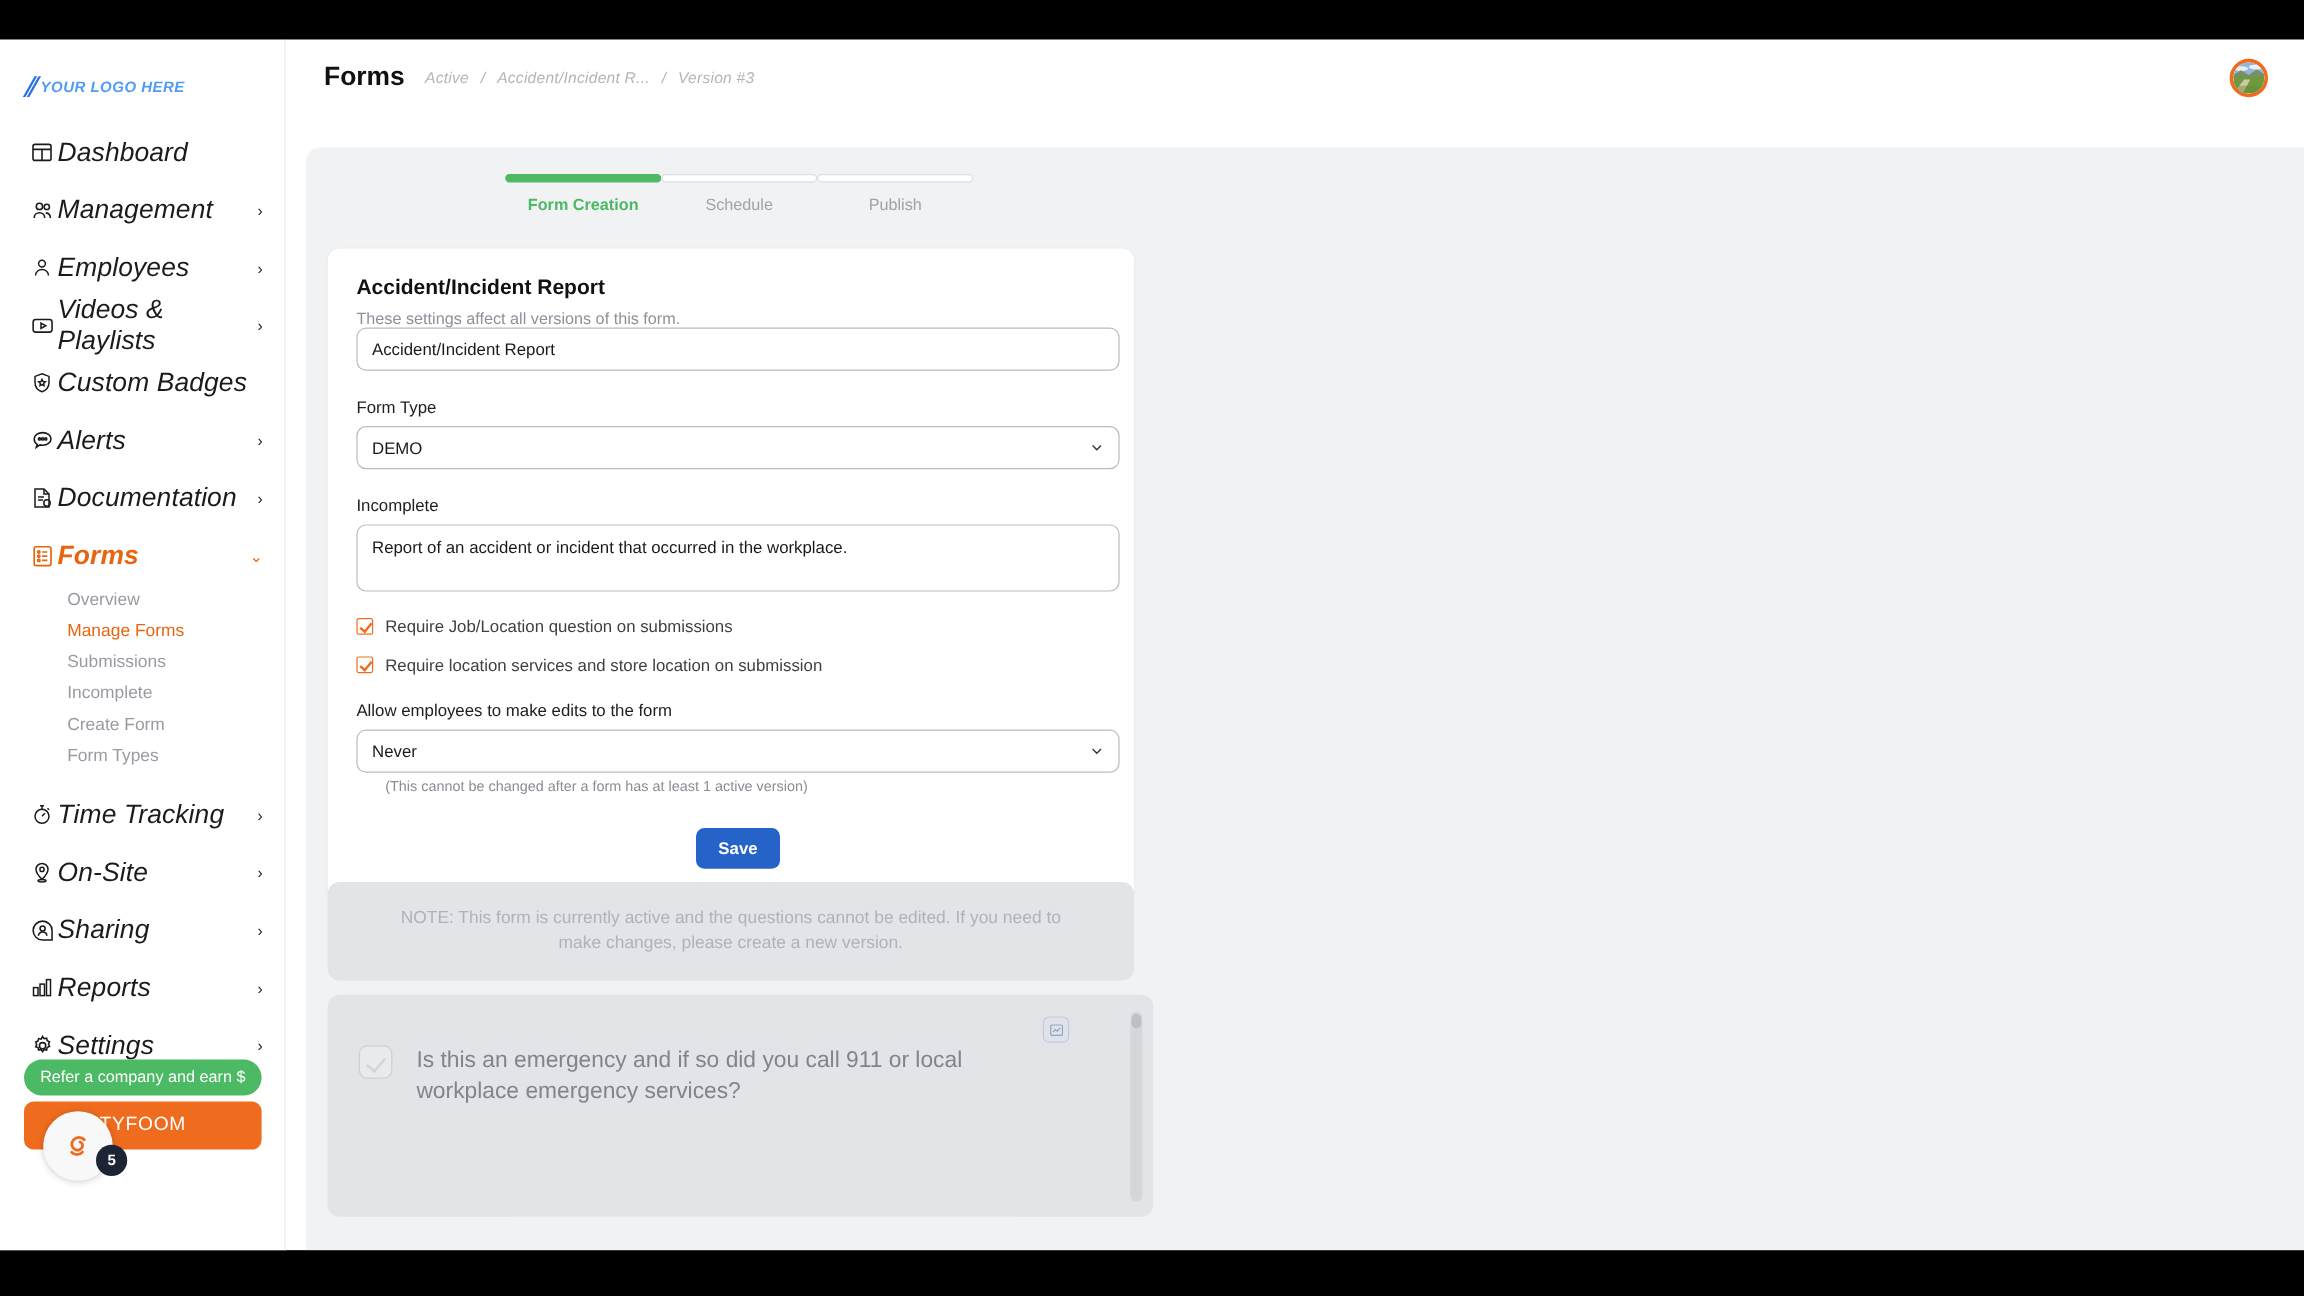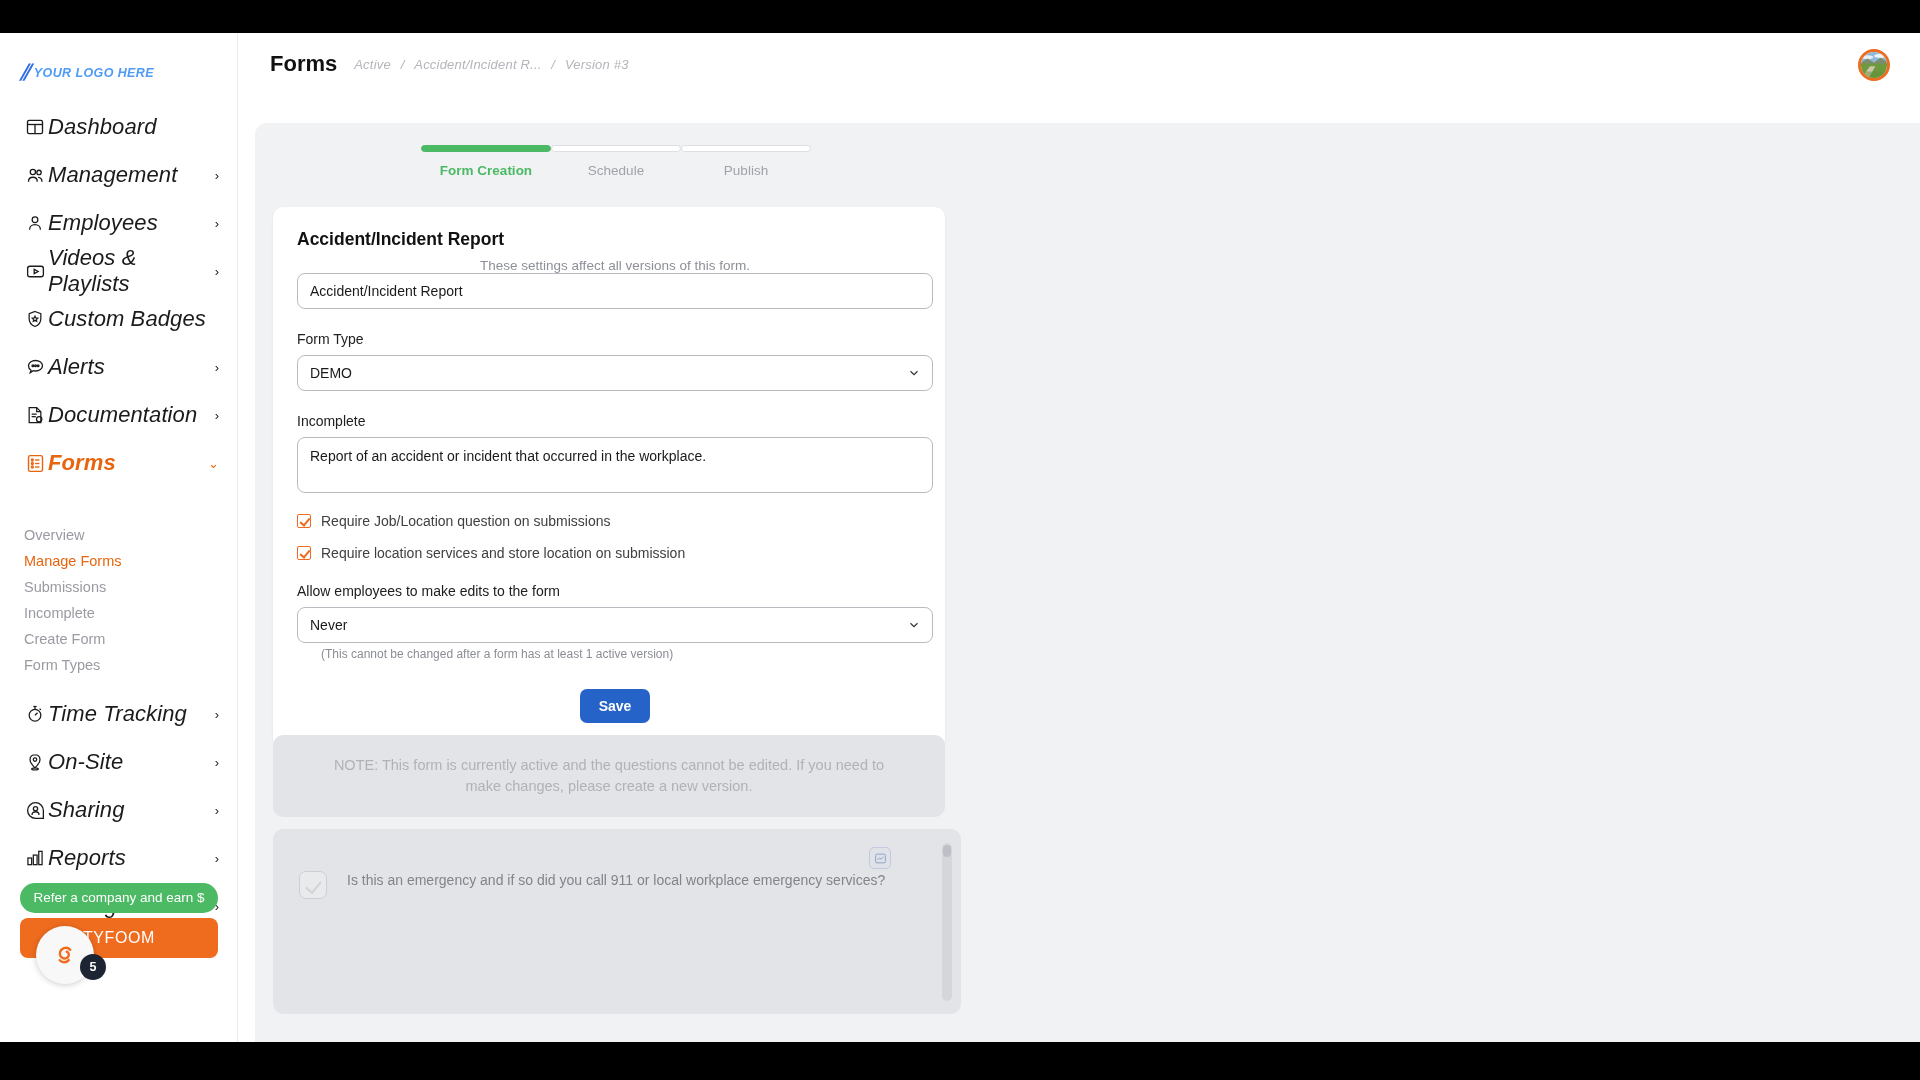--- a/index.html
+++ b/index.html
@@ -30,21 +30,21 @@
     display:flex; align-items:center; height:48px; padding:0 18px 0 22px;
     cursor:pointer; position:relative;
   }
   .nav-item .ic { width:26px; height:26px; flex:0 0 26px; display:flex; align-items:center; justify-content:center; color:#1b1b1b;}
   .nav-item .lbl { font-size:22px; color:#1b1b1b; letter-spacing:0.1px;font-style:italic;}
   .nav-item .chev { margin-left:auto; color:#1b1b1b; font-size:13px; }
   .nav-item.active .lbl { color:#e8650f; font-weight:700; }
   .nav-item.active .ic { color:#e8650f; }
   .nav-item.active .chev { color:#e8650f; }
 
-  .subnav { padding-left:24px;margin-top:35px; }
+  .subnav { padding-left:56px; }
   .subnav-item { font-size:14.5px; color:#9a9aa2; height:26px; line-height:26px; cursor:pointer; }
   .subnav-item.sel { color:#e8650f; }
 
   .side-cta { position:absolute; left:20px; bottom:84px; width:198px; }
   .btn-refer {
     display:block; width:198px; height:30px; line-height:30px; text-align:center;
     background:#4cb964; color:#fff; border-radius:15px; font-size:13.5px; border:none; cursor:pointer;
     white-space:nowrap; overflow:hidden;
   }
   .btn-tyfoom {
@@ -87,21 +87,21 @@
   .step .track { height:7px; border-radius:4px; background:#fff; border:1px solid #dcdee2;}
   .step.done .track { background:#4cb964; border-color:#4cb964; }
   .step .name { text-align:center; margin-top:11px; font-size:13.5px; color:#a0a2aa; }
   .step.done .name { color:#4cb964; font-weight:700; }
 
   .card {
     position:absolute; left:18px; top:84px; width:672px; background:#fff;
     border-radius:10px; padding:22px 12px 26px 24px; box-shadow:0 1px 3px rgba(0,0,0,.06);
   }
   .card h2 { font-size:17.5px; font-weight:700; color:#111; }
-  .card .sub { font-size:13.5px; color:#8e9099; margin-top:8px;text-align:center; }
+  .card .sub { font-size:13.5px; color:#8e9099; margin-top:8px; }
   .fld-label { font-size:14px; color:#202020; margin-top:22px; margin-bottom:8px; }
   .input, .selectbox {
     width:100%; height:36px; border:1px solid #b9bbc0; border-radius:8px;
     padding:0 12px; font-size:14px; color:#1a1a1a; font-family:"Liberation Sans", sans-serif;
     background:#fff; outline:none;
   }
   .selectwrap { position:relative; }
   .selectwrap .car {
     position:absolute; right:12px; top:11px; pointer-events:none; color:#333;
   }
@@ -145,21 +145,21 @@
   }
   .qrow { display:flex; align-items:flex-start; padding:42px 0 0 26px; }
   .qbox {
     width:28px; height:28px; flex:0 0 28px; border:1.6px solid #cdcfd4; border-radius:7px;
     background:#e9eaec; position:relative;
   }
   .qbox::after {
     content:""; position:absolute; left:9px; top:6px; width:7px; height:13px;
     border:solid #d3d4d8; border-width:0 2.4px 2.4px 0; transform:rotate(40deg);
   }
-  .qtext { margin-left:20px; font-size:14px; color:#82848c; line-height:1.35; max-width:540px;}
+  .qtext { margin-left:20px; font-size:19px; color:#82848c; line-height:1.35; max-width:540px;}
   .qscroll {
     position:absolute; right:9px; top:14px; width:10px; height:158px; border-radius:6px; background:#d4d6da;
   }
   .qscroll .thumb { position:absolute; left:1px; top:2px; width:8px; height:12px; border-radius:5px; background:#bcbfc5;}
 </style>
 </head>
 <body>
 
 <div class="bar-top"></div>
 

